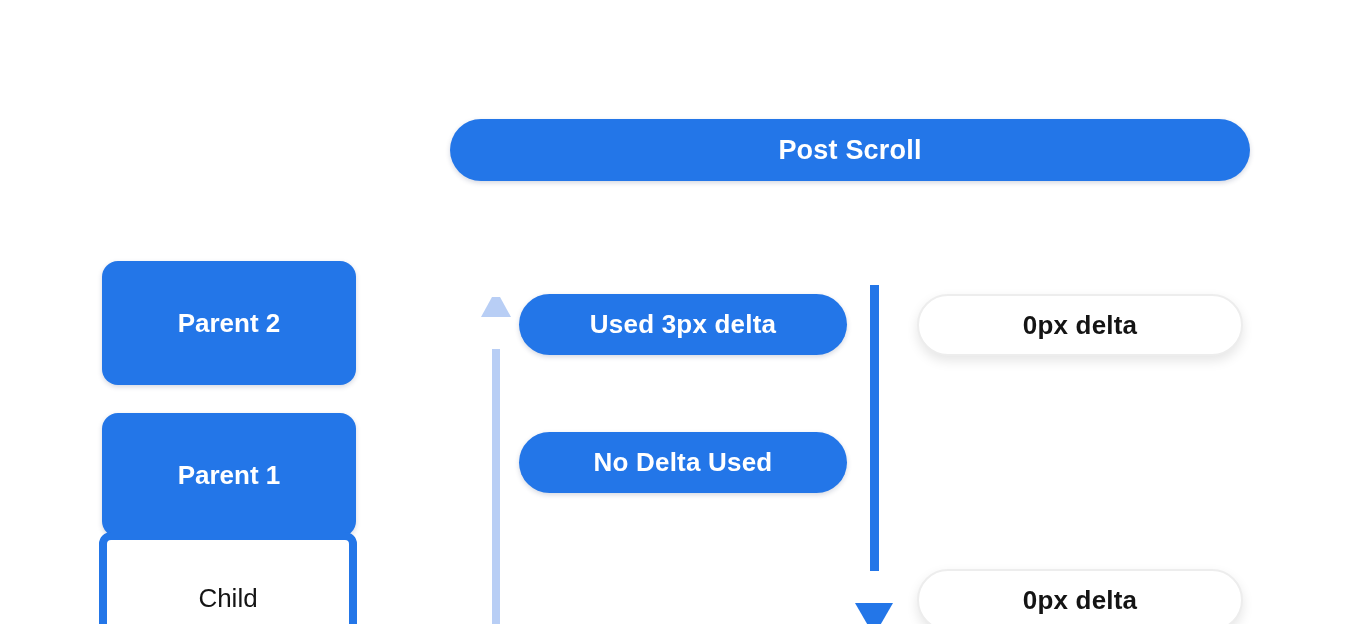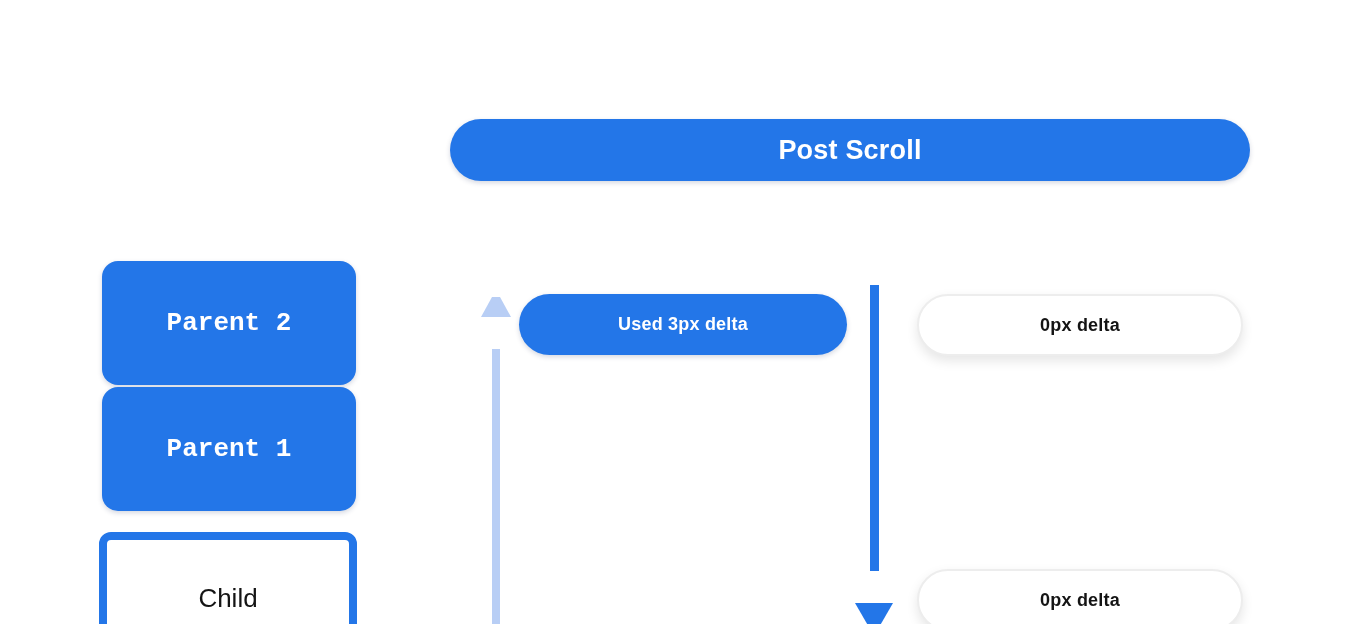--- a/index.html
+++ b/index.html
@@ -15,50 +15,50 @@
   html,body{background:var(--background);}
   body{
     font-family:"Liberation Sans","DejaVu Sans",sans-serif;
     width:1346px;height:624px;overflow:hidden;
   }
   .canvas{position:relative;width:1346px;height:624px;background:var(--background);}
 
   
   .pill{
     position:absolute;display:flex;align-items:center;justify-content:center;
-    border-radius:999px;font-weight:700;font-size:18px;letter-spacing:.2px;
+    border-radius:999px;font-weight:700;font-size:26px;letter-spacing:.2px;
   }
   .pill.blue{
     background:var(--primary-blue);color:var(--text-on-blue);
     box-shadow:0 2px 5px rgba(20,40,90,.18);
   }
   .pill.white{
     background:var(--pill-white);color:var(--text-dark);
     border:2px solid var(--pill-border);
     box-shadow:0 5px 12px rgba(0,0,0,.10);
     font-weight:700;
   }
   .banner{left:378px;top:47px;width:800px;height:62px;font-size:27px;}
 
   .box{
     position:absolute;display:flex;align-items:center;justify-content:center;
     font-weight:700;font-size:26px;
   }
   .box.filled{
     background:var(--primary-blue);color:var(--text-on-blue);
     border-radius:16px;box-shadow:0 2px 5px rgba(20,40,90,.18);
-    left:30px;width:254px;height:124px;font-family:Liberation Mono, monospace;
+    left:30px;width:254px;height:124px;
   }
   .box.outlined{
     background:var(--pill-white);color:var(--text-dark);
     border:8px solid var(--primary-blue);border-radius:12px;
     left:27px;top:460px;width:258px;height:133px;font-weight:500;
   }
   #parent2{top:189px;}
-  #parent1{top:315px;}
+  #parent1{top:341px;}
 
   .mid-pill{left:447px;width:328px;height:61px;}
   #pill-used{top:222px;}
   #pill-nodelta{top:360px;}
 
   .right-pill{left:845px;width:326px;height:62px;}
   #pill-zero-top{top:222px;}
   #pill-zero-bottom{top:497px;}
 
   
@@ -99,20 +99,23 @@
   </div>
 
   <div class="arrow up-arrow">
     <div class="head"></div>
     <div class="shaft"></div>
   </div>
 
   <div id="pill-used" class="pill blue mid-pill">
     <span>Used 3px delta</span>
   </div>
+  <div id="pill-nodelta" class="pill blue mid-pill">
+    <span>No Delta Used</span>
+  </div>
 
   <div class="arrow down-arrow">
     <div class="shaft"></div>
     <div class="head"></div>
   </div>
 
   <div id="pill-zero-top" class="pill white right-pill">
     <span>0px delta</span>
   </div>
   <div id="pill-zero-bottom" class="pill white right-pill">

